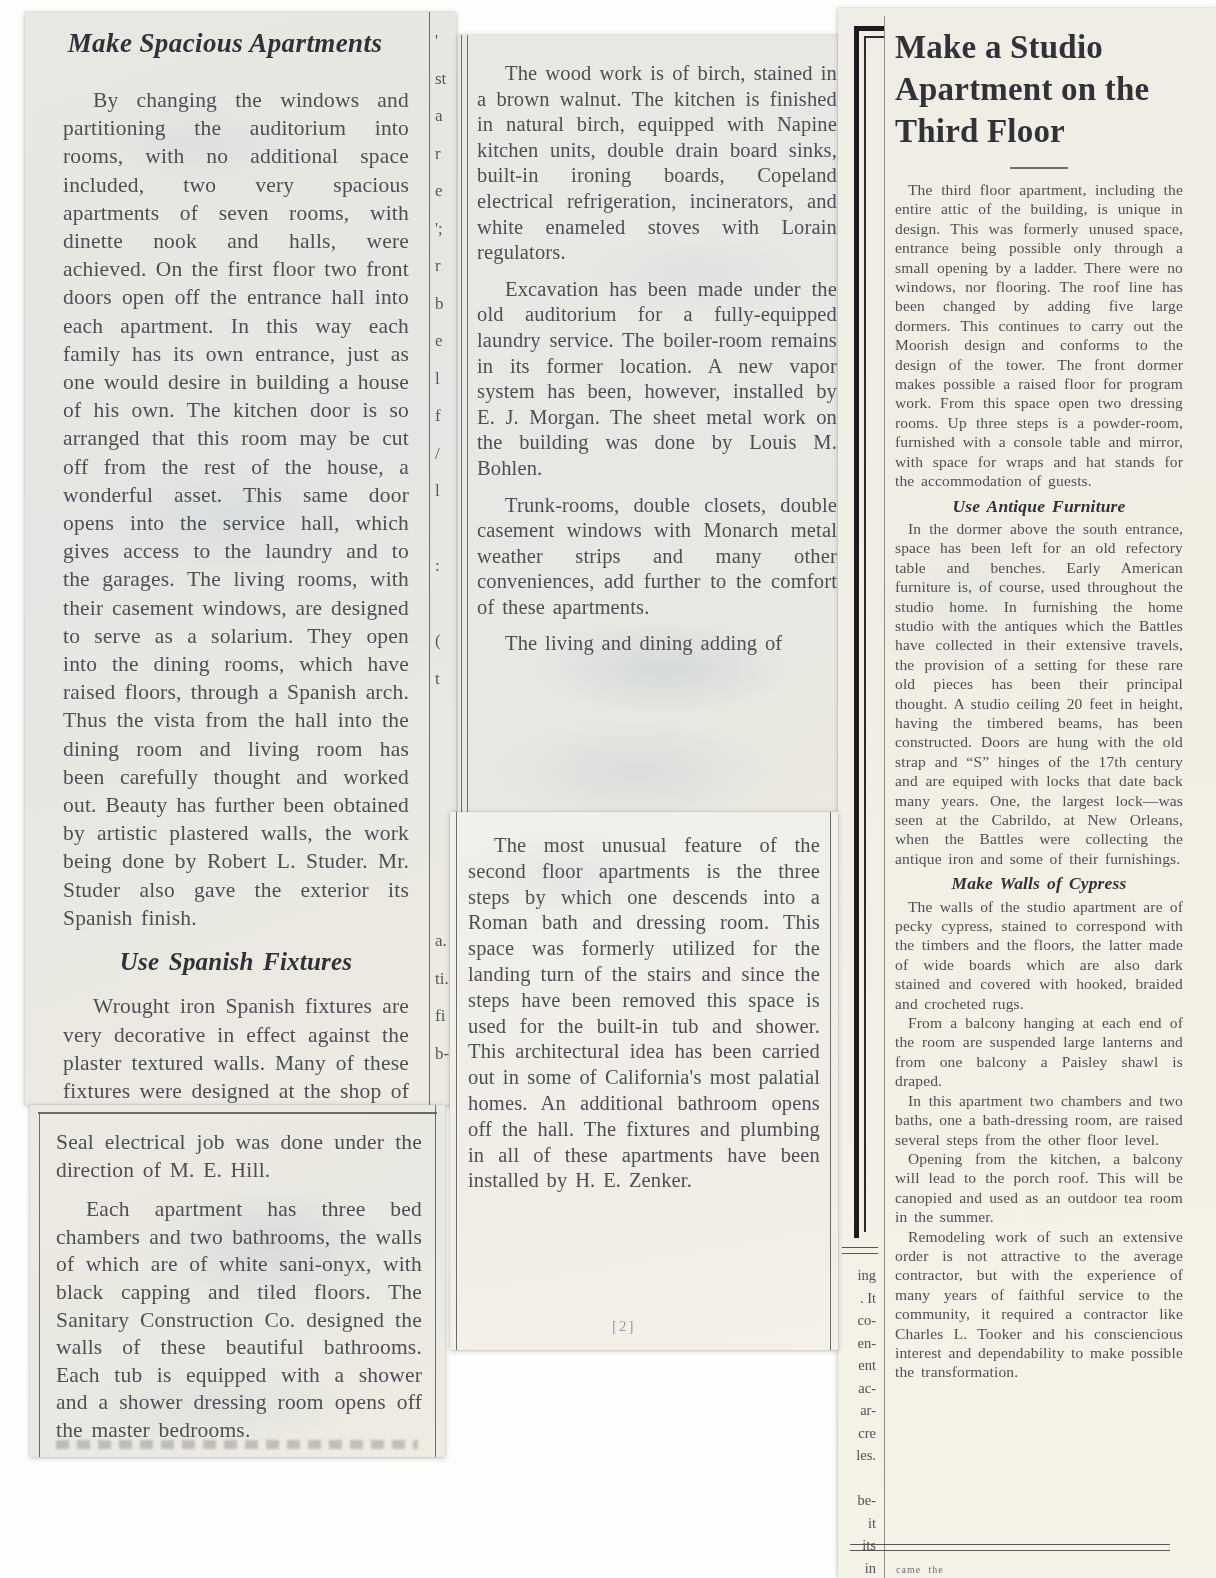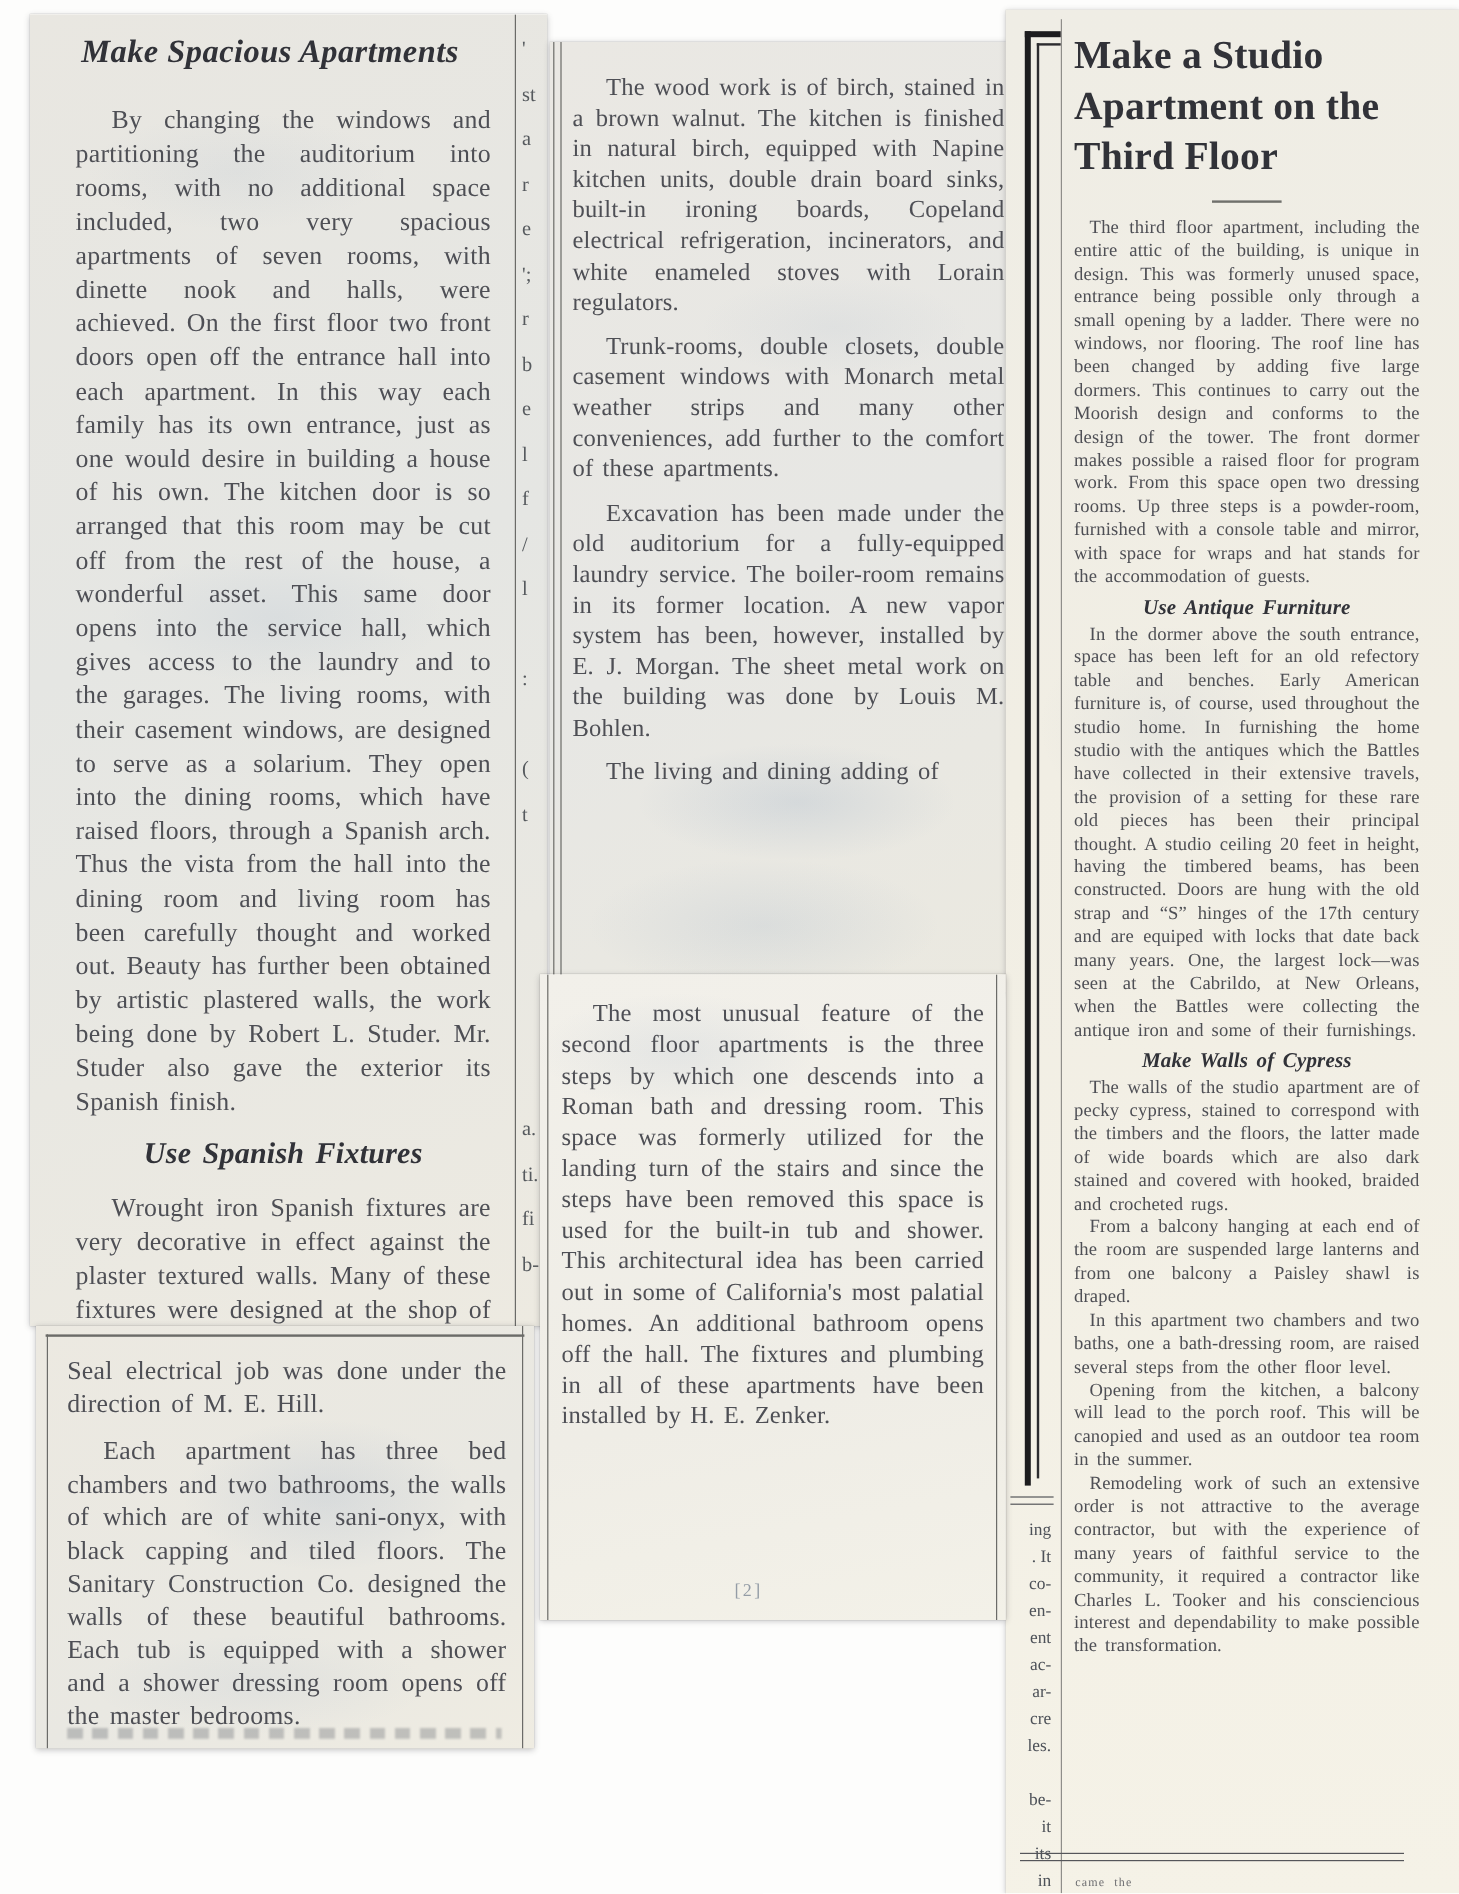--- a/index.html
+++ b/index.html
@@ -153,22 +153,22 @@
     </div>
     <div class="cutline"></div>
   </div>
 
   <div class="clip clip-woodwork">
     <div class="rule-v wood-l1"></div>
     <div class="rule-v wood-l2"></div>
     <div class="rule-v wood-r"></div>
     <div class="body-b">
       <p>The wood work is of birch, stained in a brown walnut. The kitchen is finished in natural birch, equipped with Napine kitchen units, double drain board sinks, built-in ironing boards, Copeland electrical refrigeration, incinerators, and white enameled stoves with Lorain regulators.</p>
+      <p>Excavation has been made under the old auditorium for a fully-equipped laundry service. The boiler-room remains in its former location. A new vapor system has been, however, installed by E. J. Morgan. The sheet metal work on the building was done by Louis M. Bohlen.</p>
       <p>Trunk-rooms, double closets, double casement windows with Monarch metal weather strips and many other conveniences, add further to the comfort of these apartments.</p>
-      <p>Excavation has been made under the old auditorium for a fully-equipped laundry service. The boiler-room remains in its former location. A new vapor system has been, however, installed by E. J. Morgan. The sheet metal work on the building was done by Louis M. Bohlen.</p>
       <p>The living and dining adding of</p>
     </div>
   </div>
 
   <div class="clip clip-connect">
     <div class="rule-v conn-l"></div>
     <div class="rule-v conn-r"></div>
     <div class="body-c">
       <p class="ind">The most unusual feature of the second floor apartments is the three steps by which one descends into a Roman bath and dressing room. This space was formerly utilized for the landing turn of the stairs and since the steps have been removed this space is used for the built-in tub and shower. This architectural idea has been carried out in some of California's most palatial homes. An additional bathroom opens off the hall. The fixtures and plumbing in all of these apartments have been installed by H. E. Zenker.</p>
     </div>

